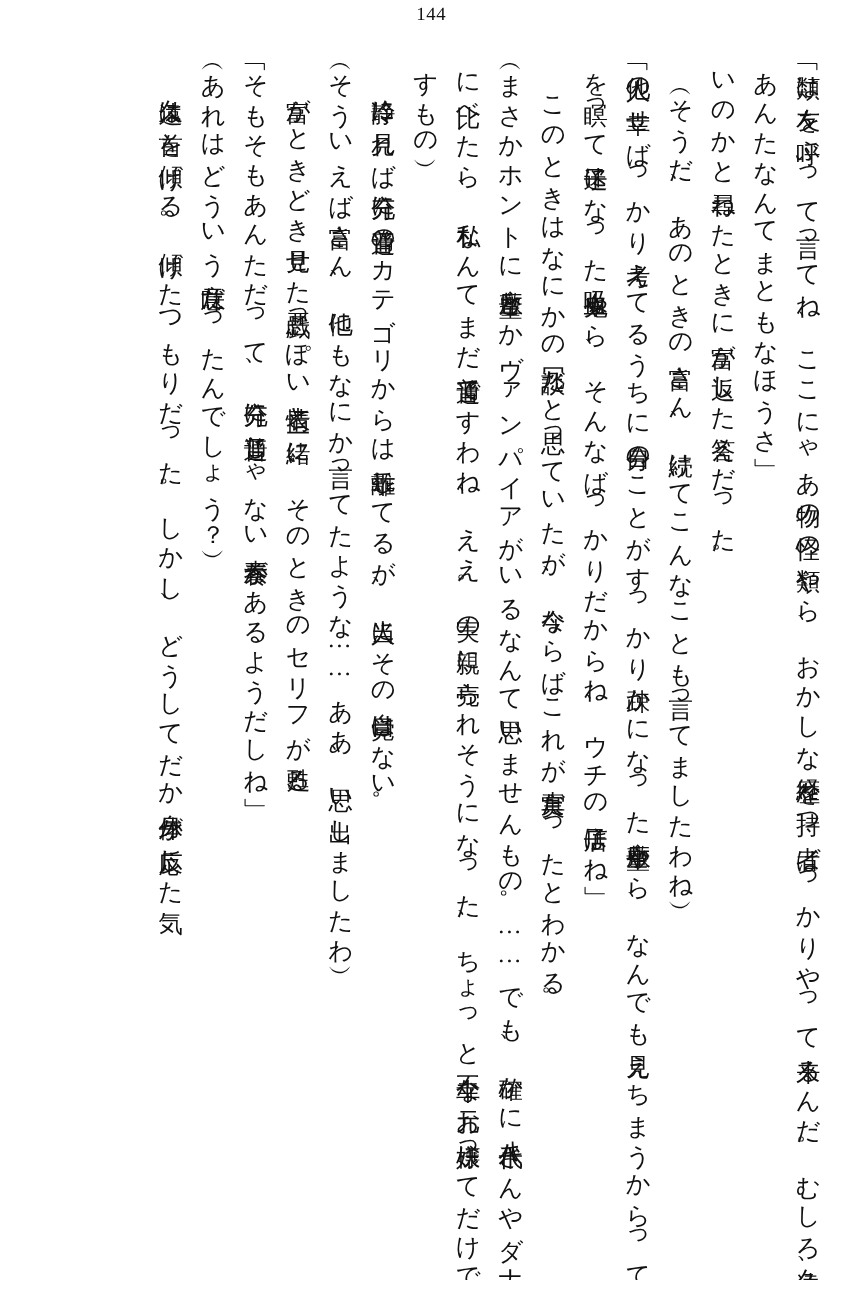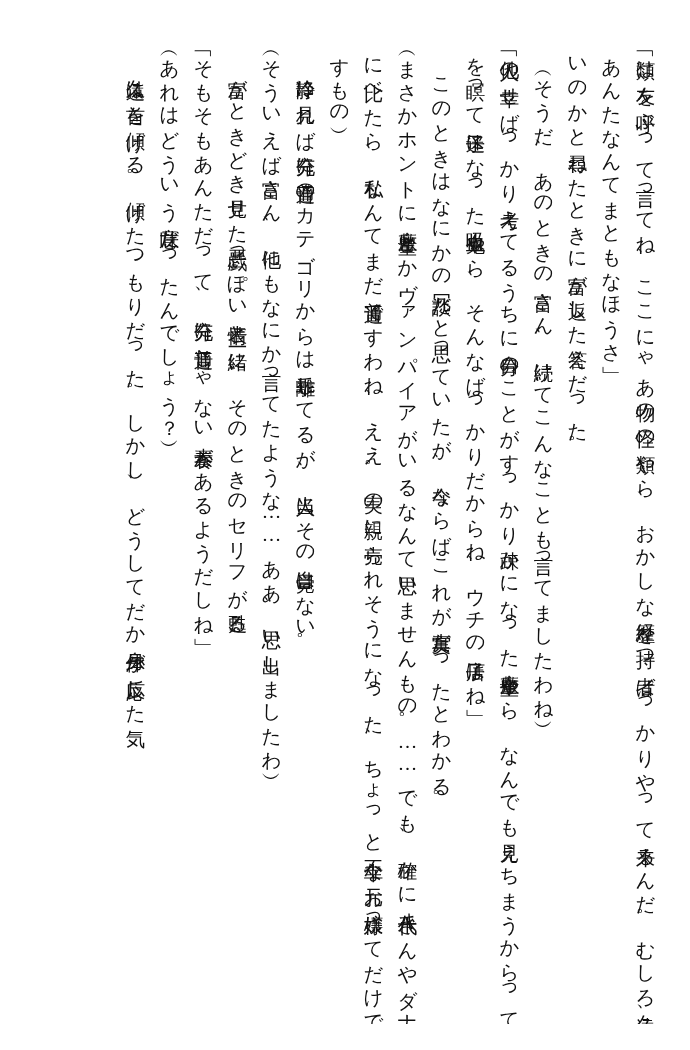--- a/index.html
+++ b/index.html
@@ -54,20 +54,21 @@
   }
   .body-text p.indent {
     text-indent: 20px;
   }
 </style>
 </head>
 <body>
 
 <div class="page">
 
+  <div class="page-number">144</div>
 
   <div class="body-text">
     <p>「類は友を呼ぶって言ってね、ここにゃあ物の怪の類やら、おかしな経歴を持つ者ばっかりやって来るんだ。むしろ久遠、あんたなんてまともなほうさ」</p>
     <p>いのかと尋ねたときに富が返した答えだった。</p>
     <p class="indent">（そうだ、あのときの富さん、続けてこんなことも言ってましたわね）</p>
     <p>「他人の幸せばっかり考えてるうちに自分のことがすっかり疎かになった座敷童やら、なんでも見えちまうからって目を瞑って迷子になった吸血鬼やら、そんなばっかりだからね、ウチの店子はね」</p>
     <p class="indent">このときはなにかの冗談だと思っていたが、今ならばこれが真実だったとわかる。</p>
     <p>（まさかホントに座敷童とかヴァンパイアがいるなんて思いませんもの。……でも、確かに八千代さんやダナに比べたら、私なんてまだ普通ですわね、ええ。実の親に売られそうになった、ちょっと不幸な元お嬢様ってだけですもの）</p>
     <p class="indent">冷静に見れば充分に普通のカテゴリからは乖離してるが、当人にその自覚はない。</p>
     <p>（そういえば富さん、他にもなにか言ってたような……ああ、思い出しましたわ）</p>

